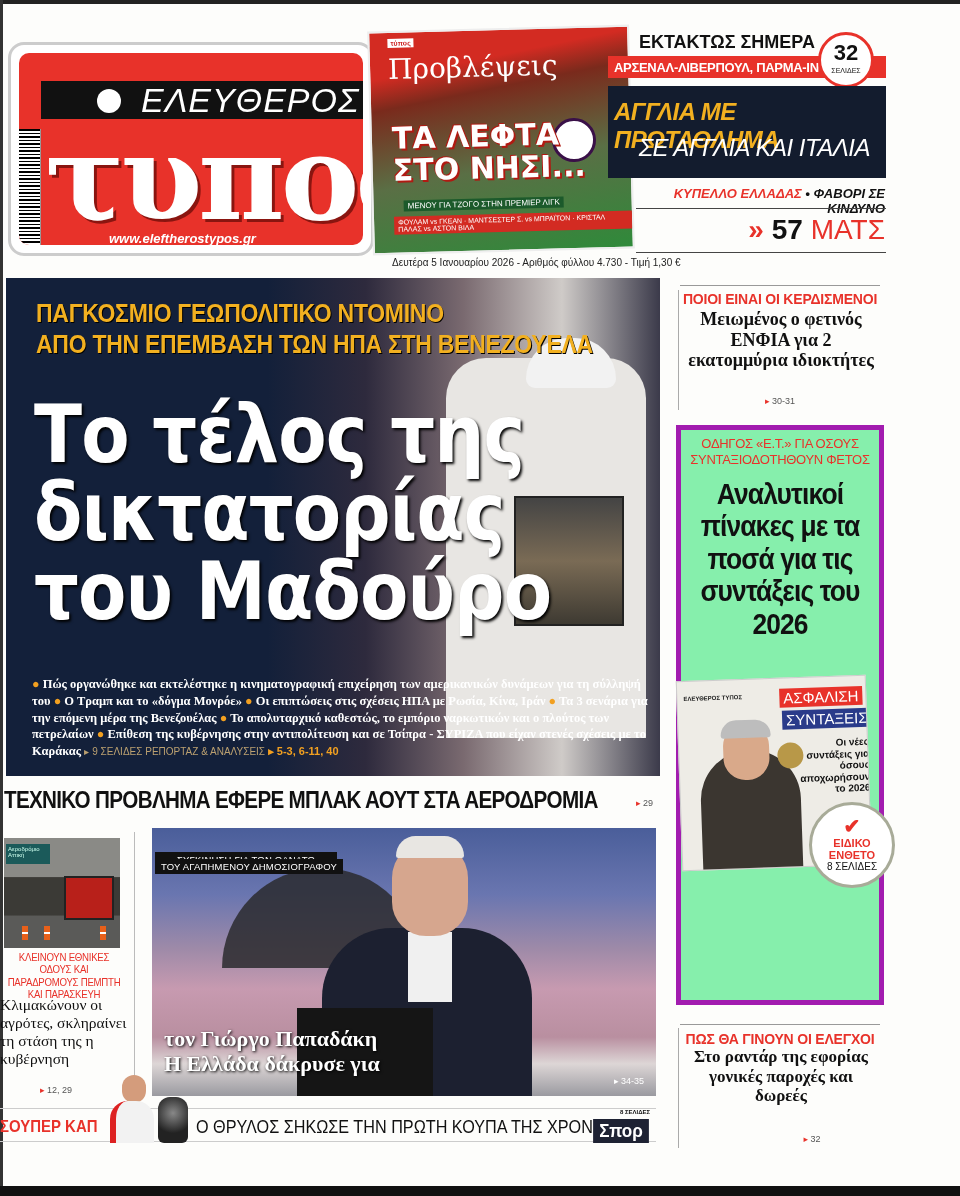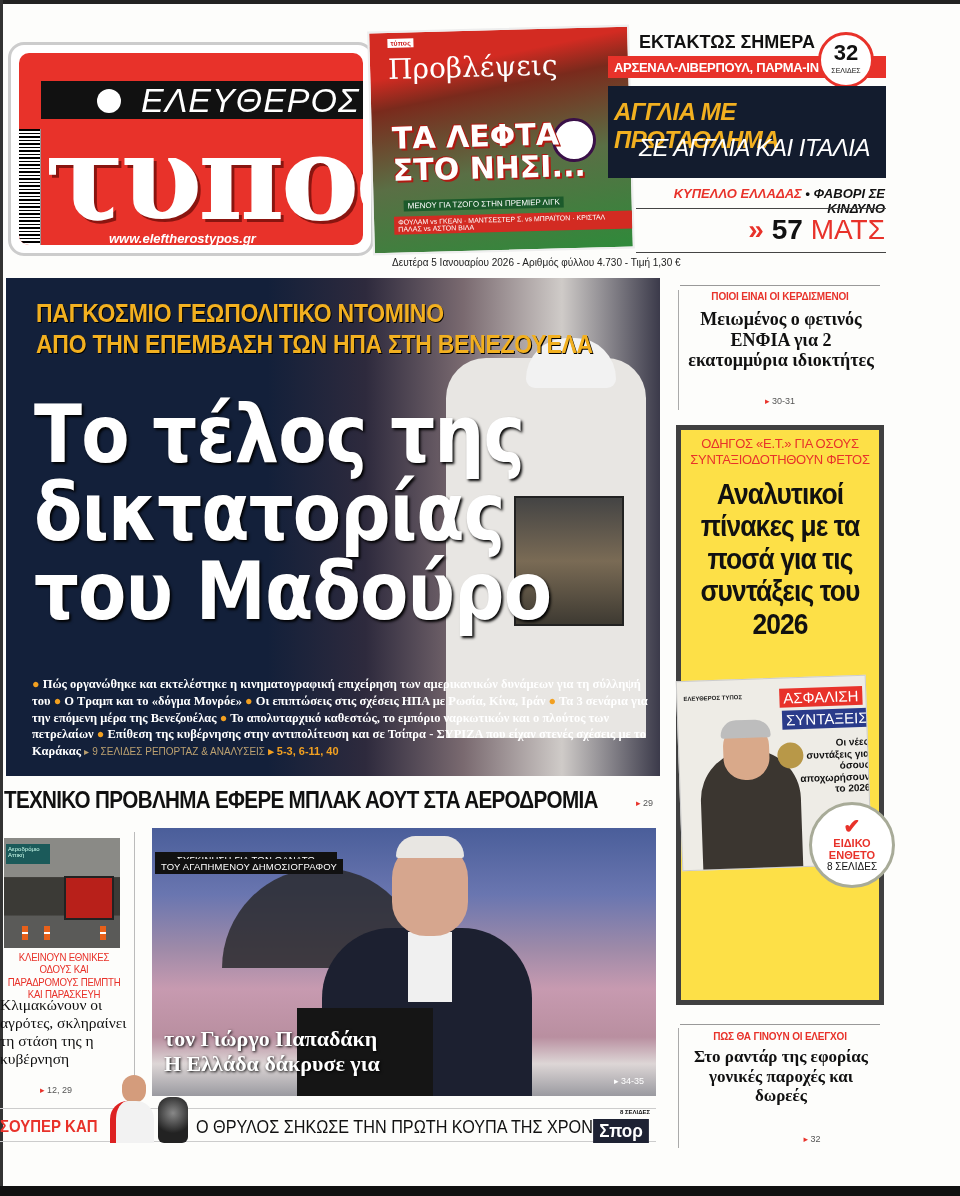--- a/index.html
+++ b/index.html
@@ -53,26 +53,26 @@
   .main-kicker { position:absolute; left:30px; top:20px; font-size:25px; font-weight:bold; color:#f2b020; line-height:1.22; letter-spacing:-0.3px; text-shadow:1px 1px 0 #000; transform:scaleX(0.92); transform-origin:left; }
   .main-headline { position:absolute; left:28px; top:118px; font-size:80px; font-weight:bold; color:#fff; line-height:0.98; letter-spacing:-1px; text-shadow:2px 2px 3px #000; font-family:"DejaVu Sans", sans-serif; transform:scaleX(0.88); transform-origin:left; }
   .main-body { position:absolute; left:26px; top:398px; width:620px; font-family:"Liberation Serif", serif; font-weight:bold; font-size:12.5px; color:#fff; line-height:1.34; }
   .main-body .bullet { color:#f2a020; }
   .main-body .ref-gray { color:#bba070; font-family:"Liberation Sans", sans-serif; font-weight:normal; font-size:10px; }
   .main-body .ref-pages { color:#f2a020; font-family:"Liberation Sans", sans-serif; font-size:11px; }
 
   
   .rcol-rule { position:absolute; left:680px; width:200px; height:1px; background:#999; }
   .rcol-vrule { position:absolute; width:1px; background:#aaa; }
-  .r-kicker { position:absolute; font-size:10px; font-weight:bold; color:#e8322a; text-align:center; letter-spacing:-0.2px; }
+  .r-kicker { position:absolute; font-size:14px; font-weight:bold; color:#e8322a; text-align:center; letter-spacing:-0.2px; }
   .r-head-serif { position:absolute; font-family:"Liberation Serif", serif; font-weight:bold; color:#111; text-align:center; line-height:1.15; }
   .r-ref { position:absolute; font-size:9px; color:#555; text-align:center; }
   .r-ref .tri { color:#e8322a; }
 
-  .box-pension { position:absolute; left:676px; top:425px; width:208px; height:580px; border:5px solid #404040; background:#fde047; }
+  .box-pension { position:absolute; left:676px; top:425px; width:208px; height:580px; border:5px solid #a21caf; background:#86efac; }
   .pension-kicker { position:absolute; left:0; top:6px; width:198px; text-align:center; font-size:13px; color:#e8322a; line-height:1.25; letter-spacing:-0.3px; }
   .pension-head { position:absolute; left:0; top:48px; width:198px; text-align:center; font-size:30px; font-weight:bold; color:#111; line-height:1.08; letter-spacing:-1px; transform:scaleX(0.88); }
   .mag { position:absolute; left:-2px; top:248px; width:190px; height:190px; background:#eeece6; border:1px solid #ccc; transform:rotate(-2deg); overflow:hidden; }
   .mag-brand { position:absolute; left:6px; top:14px; font-size:6px; color:#222; font-weight:bold; }
   .mag-t1 { position:absolute; left:102px; top:10px; background:#e8322a; color:#fff; font-size:15px; padding:1px 4px; }
   .mag-t2 { position:absolute; left:104px; top:32px; background:#2a3b8a; color:#fff; font-size:15px; padding:1px 4px; }
   .mag-copy { position:absolute; left:120px; top:60px; width:70px; font-size:10px; font-weight:bold; text-align:right; line-height:1.15; color:#111; }
   .mag-man { position:absolute; left:20px; top:70px; width:100px; height:130px; background:#3b3630; border-radius:50px 50px 0 0; }
   .mag-face { position:absolute; left:44px; top:44px; width:46px; height:56px; background:#d9a98a; border-radius:22px; }
   .mag-hair { position:absolute; left:42px; top:40px; width:50px; height:18px; background:#bdbdbd; border-radius:25px 25px 4px 4px; }

